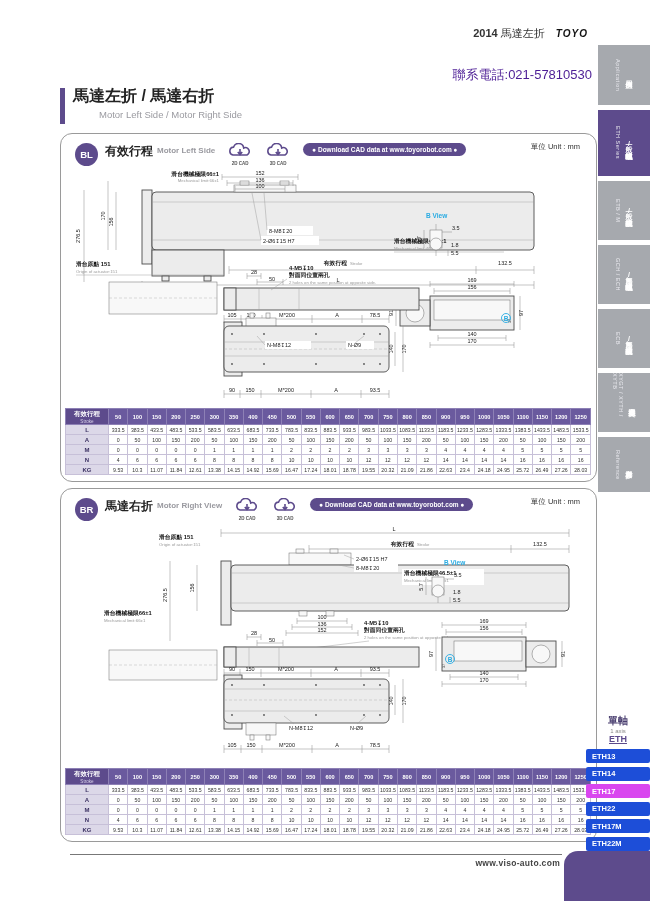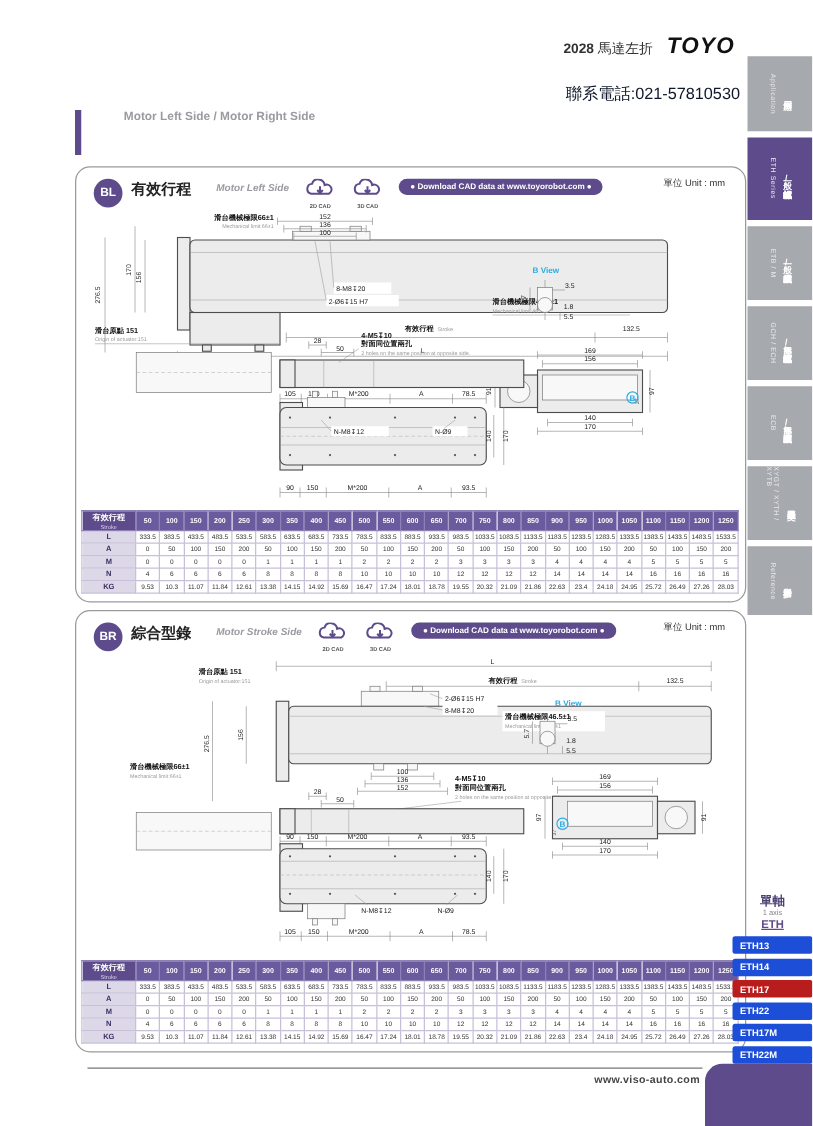--- a/index.html
+++ b/index.html
@@ -1,40 +1,40 @@
 <!DOCTYPE html>
 <html><head>
 <meta charset="utf-8">
 <style>
   html,body{margin:0;padding:0;background:#fff;}
   .page{position:relative;width:650px;height:901px;background:#fff;overflow:hidden;
         font-family:"Liberation Sans",sans-serif;color:#222;}
   
   .catalog-line{position:absolute;top:26px;right:62px;font-size:11px;color:#333;white-space:nowrap;}
   .catalog-line b{font-weight:bold;}
-  .logo{font-size:18px;font-weight:bold;font-style:italic;letter-spacing:1px;color:#111;margin-left:8px;}
-  .phone{position:absolute;top:66px;right:58px;font-size:13px;color:#0f172a;}
+  .logo{font-size:10px;font-weight:bold;font-style:italic;letter-spacing:1px;color:#111;margin-left:8px;}
+  .phone{position:absolute;top:66px;right:58px;font-size:13px;color:#4c1d95;}
   
   .title-block{position:absolute;left:60px;top:86px;}
   .title-bar{position:absolute;left:0;top:2px;width:5px;height:36px;background:#5d4b8c;}
   .title-zh{margin-left:13px;font-size:16px;font-weight:bold;color:#222;}
-  .title-en{margin-left:13px;font-size:9.5px;font-weight:bold;color:#9a9aa0;margin-top:2px;padding-left:26px;}
+  .title-en{margin-left:13px;font-size:9.5px;font-weight:normal;color:#9a9aa0;margin-top:2px;padding-left:26px;}
   
   .side-tab{position:absolute;left:598px;width:52px;background:#a6a9ae;display:flex;
             align-items:center;justify-content:center;gap:3px;}
   .side-tab.active{background:#5d4b8c;}
   .tab-en{writing-mode:vertical-rl;font-size:5.5px;color:#e8e8ee;letter-spacing:.5px;}
   .tab-zh{writing-mode:vertical-rl;text-orientation:upright;font-size:7px;font-weight:bold;color:#fff;}
   
   .panel{position:absolute;left:60px;width:535px;background:#fff;border:1.4px solid #9a9a9a;border-radius:12px;}
   .panel-head{position:absolute;top:9px;left:14px;height:24px;display:flex;align-items:flex-start;}
   .badge{width:23px;height:23px;border-radius:50%;background:#5d4b8c;color:#fff;font-size:9.5px;
          font-weight:bold;display:flex;align-items:center;justify-content:center;}
   .sec-zh{font-size:12px;font-weight:bold;margin-left:7px;color:#222;}
-  .sec-en{font-size:8px;color:#9a9aa0;font-weight:bold;margin-left:20px;margin-top:3px;font-style:italic;}
+  .sec-en{font-size:8px;color:#9a9aa0;font-weight:bold;margin-left:4px;margin-top:3px;}
   .cad{margin-left:12px;text-align:center;cursor:pointer;}
   .cad-label{font-size:4.5px;color:#555;font-weight:bold;margin-top:-2px;}
   .pill{margin-left:12px;background:#5d4b8c;color:#fff;font-size:6.5px;font-weight:bold;
         border-radius:8px;padding:3px 9px;white-space:nowrap;cursor:pointer;}
   .unit{position:absolute;top:8px;right:16px;font-size:7.5px;color:#333;margin-left:10px;}
   .drw{position:absolute;left:3px;}
   
   .out{fill:#ececec;stroke:#4d4d4d;stroke-width:.9;}
   .in2{fill:#f8f8f8;stroke:#777;stroke-width:.55;}
   .wb{fill:#fff;stroke:none;}
@@ -57,41 +57,42 @@
   .stbl .hd .en{display:block;font-size:4.6px;font-weight:normal;color:#d9d3ea;}
   .stbl td{font-size:5.2px;color:#333;height:9px;background:#fff;}
   .stbl th.rl{background:#dcd8e8;color:#3c3263;font-size:6px;font-weight:bold;}
   
   .series-nav{position:absolute;left:586px;top:714px;width:64px;z-index:5;text-align:center;}
   .sn-zh{font-size:10px;font-weight:bold;color:#4a3f70;}
   .sn-en{font-size:6px;color:#888;}
   .sn-code{font-size:9px;font-weight:bold;color:#5d4b8c;margin-bottom:5px;text-decoration:underline;}
   .sn-item{height:14px;margin:0 0 3.5px 0;background:#1d4ed8;border-radius:2px;color:#fff;
            font-size:7.5px;font-weight:bold;display:flex;align-items:center;padding-left:6px;cursor:pointer;}
-  .sn-item.active{background:#b91c1c;}
+  .sn-item.active{background:#d946ef;}
   
   .foot-line{position:absolute;left:70px;top:854px;width:492px;height:1px;background:#777;}
   .foot-url{position:absolute;top:858px;left:430px;width:130px;text-align:right;font-size:8.5px;
             font-weight:bold;color:#444;letter-spacing:.3px;}
   .foot-box{position:absolute;left:564px;top:851px;width:86px;height:50px;background:#5d4b8c;border-radius:14px 0 0 0;}
 </style>
 </head>
 <body>
 
 <div class="page">
 
   <div class="catalog-line">
-    <b>2028</b>
+    <b>2014</b>
     <span>馬達左折</span>
     <span class="logo">TOYO</span>
   </div>
   <div class="phone">聯系電話:021-57810530</div>
 
   <div class="title-block">
     <div class="title-bar"></div>
+    <div class="title-zh">馬達左折 / 馬達右折</div>
     <div class="title-en">Motor Left Side / Motor Right Side</div>
   </div>
 
   <div class="side-tab" style="top:45px;height:60px;">
     <span class="tab-en">Application</span>
     <span class="tab-zh">應用例</span>
   </div>
   <div class="side-tab active" style="top:110px;height:66px;">
     <span class="tab-en">ETH Series</span>
     <span class="tab-zh">一般/螺桿式模組</span>
@@ -450,22 +451,22 @@
             <td>28.03</td>
           </tr>
     </tbody>
       </table>
   </div>
 
   <div class="panel" style="top:488px;height:352px;">
     <div class="unit">單位 Unit : mm</div>
     <div class="panel-head">
       <div class="badge">BR</div>
-      <div class="sec-zh">綜合型錄</div>
-      <div class="sec-en">Motor Stroke Side</div>
+      <div class="sec-zh">馬達右折</div>
+      <div class="sec-en">Motor Right View</div>
       <div class="cad">
         <svg width="26" height="16" viewBox="0 0 26 16">
           <path d="M6 12a4 4 0 0 1 .6-7.9A5.2 5.2 0 0 1 16.7 5 3.8 3.8 0 0 1 20 12Z" fill="#fff" stroke="#5d4b8c" stroke-width="1.6"></path>
           <path d="M13 6v5 M10.8 9l2.2 2.6L15.2 9" stroke="#5d4b8c" stroke-width="1.6" fill="none"></path>
         </svg>
         <div class="cad-label">2D CAD</div>
       </div>
       <div class="cad">
         <svg width="26" height="16" viewBox="0 0 26 16">
           <path d="M6 12a4 4 0 0 1 .6-7.9A5.2 5.2 0 0 1 16.7 5 3.8 3.8 0 0 1 20 12Z" fill="#fff" stroke="#5d4b8c" stroke-width="1.6"></path>

